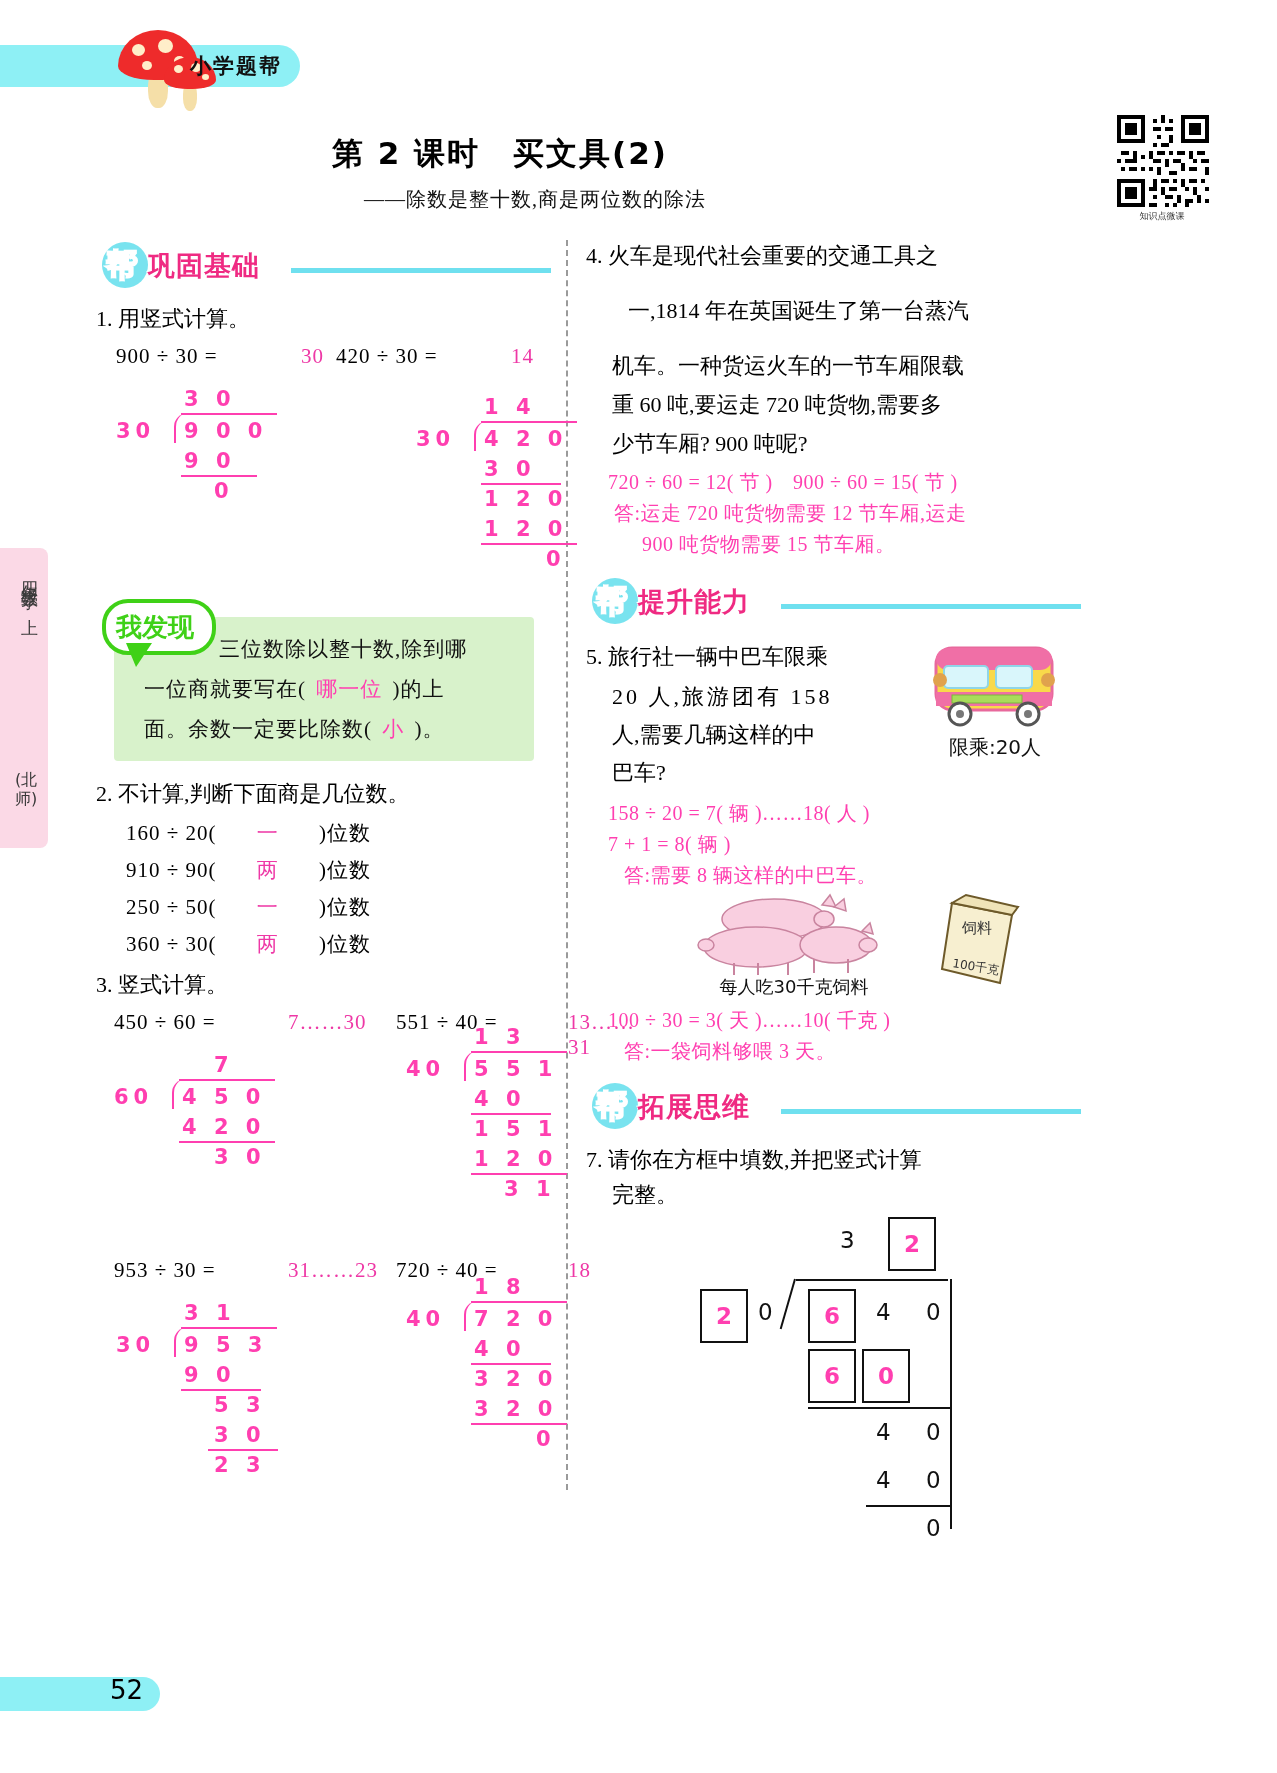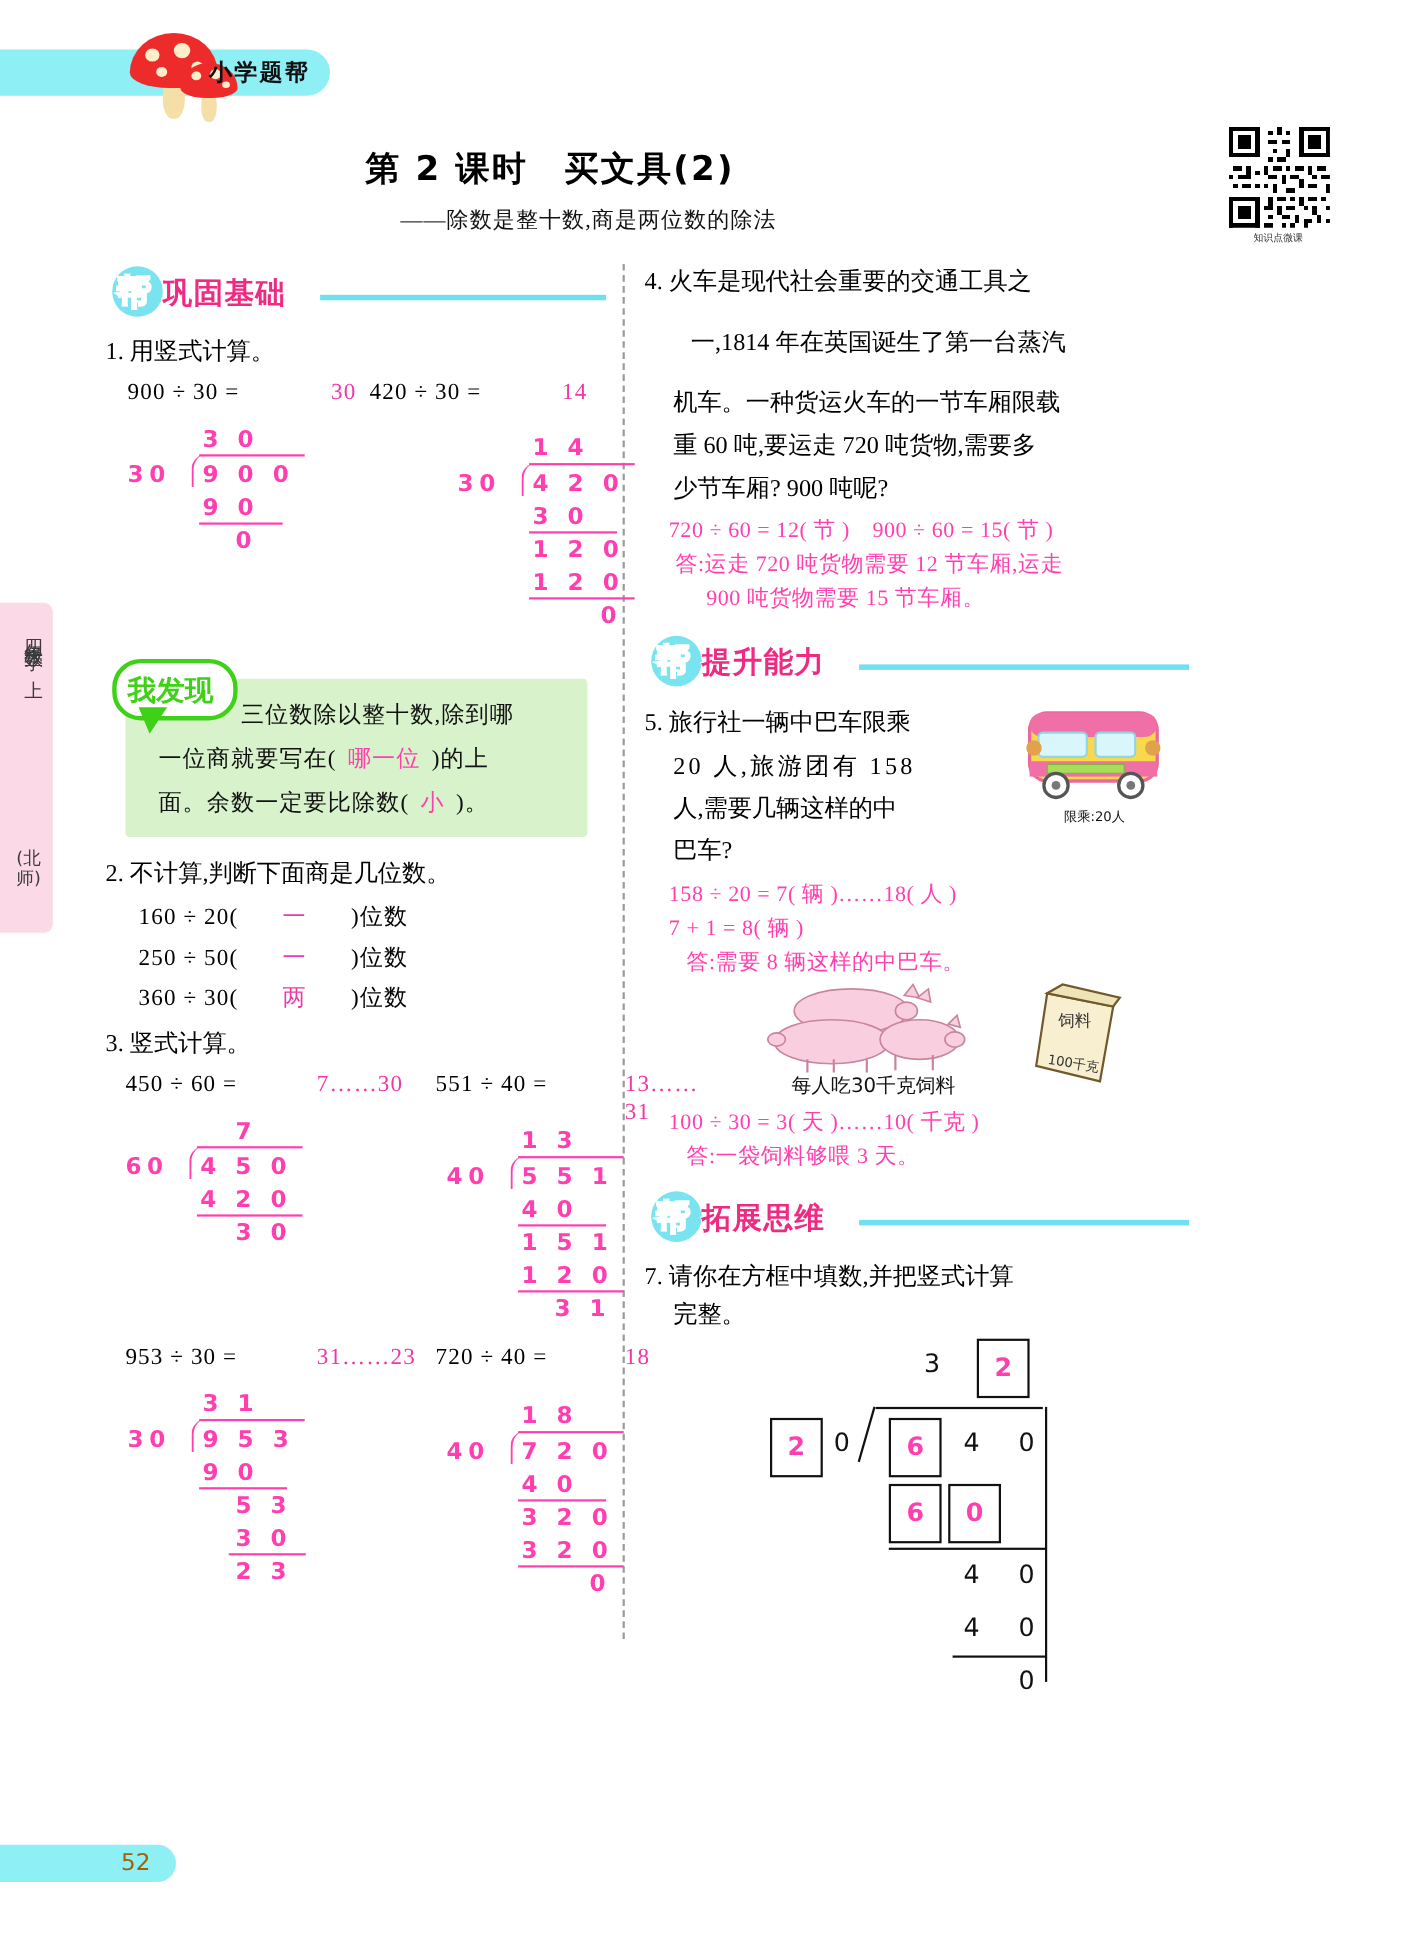--- a/index.html
+++ b/index.html
@@ -124,35 +124,35 @@
   }
   .green-line{font-size:21px;line-height:40px;color:#111;letter-spacing:1px;}
   .green-line .blank{color:#ff3fb0;padding:0 4px;}
 
   
   .hw{color:#ff3fb0;font-size:20px;line-height:31px;letter-spacing:0.5px;
       font-family:"Liberation Serif",serif;}
 
   
   .pic{position:absolute;}
-  .pic-cap{font-size:12px;color:#111;text-align:center;font-family:"DejaVu Sans",sans-serif;}
+  .pic-cap{font-size:20px;color:#111;text-align:center;font-family:"DejaVu Sans",sans-serif;}
 
   
   .puzzle{position:relative;width:330px;height:330px;margin-left:100px;}
   .pz{position:absolute;font-size:23px;color:#111;font-family:"DejaVu Sans",sans-serif;}
   .pzbox{position:absolute;width:44px;height:50px;border:2px solid #111;
          display:flex;align-items:center;justify-content:center;
          font-size:23px;color:#ff3fb0;font-weight:bold;
          font-family:"DejaVu Sans",sans-serif;}
   .pzline{position:absolute;background:#111;}
 
   
   .pg-bg{position:absolute;left:0;bottom:62px;width:160px;height:34px;background:#8ef0f5;
     border-radius:0 17px 17px 0;}
-  .pg-num{position:absolute;left:110px;bottom:68px;font-size:21px;color:#a16207;
+  .pg-num{position:absolute;left:110px;bottom:68px;font-size:26px;color:#000000;
     font-family:"DejaVu Sans",sans-serif;}
 </style>
 </head>
 <body>
 
 <div class="top-banner"></div>
 
 <div class="mushroom" style="left:118px;top:30px;width:80px;height:78px;">
   <div class="mush-stem" style="left:30px;top:40px;width:20px;height:38px;"></div>
   <div class="mush-cap" style="left:0;top:0;width:80px;height:50px;"></div>
@@ -328,20 +328,25 @@
     <span class="num">2.</span>
     <span>不计算,判断下面商是几位数。</span>
   </div>
 
   <div class="eqline">
     <span>160 ÷ 20(</span>
     <span class="ans" style="padding:0 34px;">一</span>
     <span>)位数</span>
   </div>
   <div class="eqline">
+    <span>910 ÷ 90(</span>
+    <span class="ans" style="padding:0 34px;">两</span>
+    <span>)位数</span>
+  </div>
+  <div class="eqline">
     <span>250 ÷ 50(</span>
     <span class="ans" style="padding:0 34px;">一</span>
     <span>)位数</span>
   </div>
   <div class="eqline">
     <span>360 ÷ 30(</span>
     <span class="ans" style="padding:0 34px;">两</span>
     <span>)位数</span>
   </div>
 

